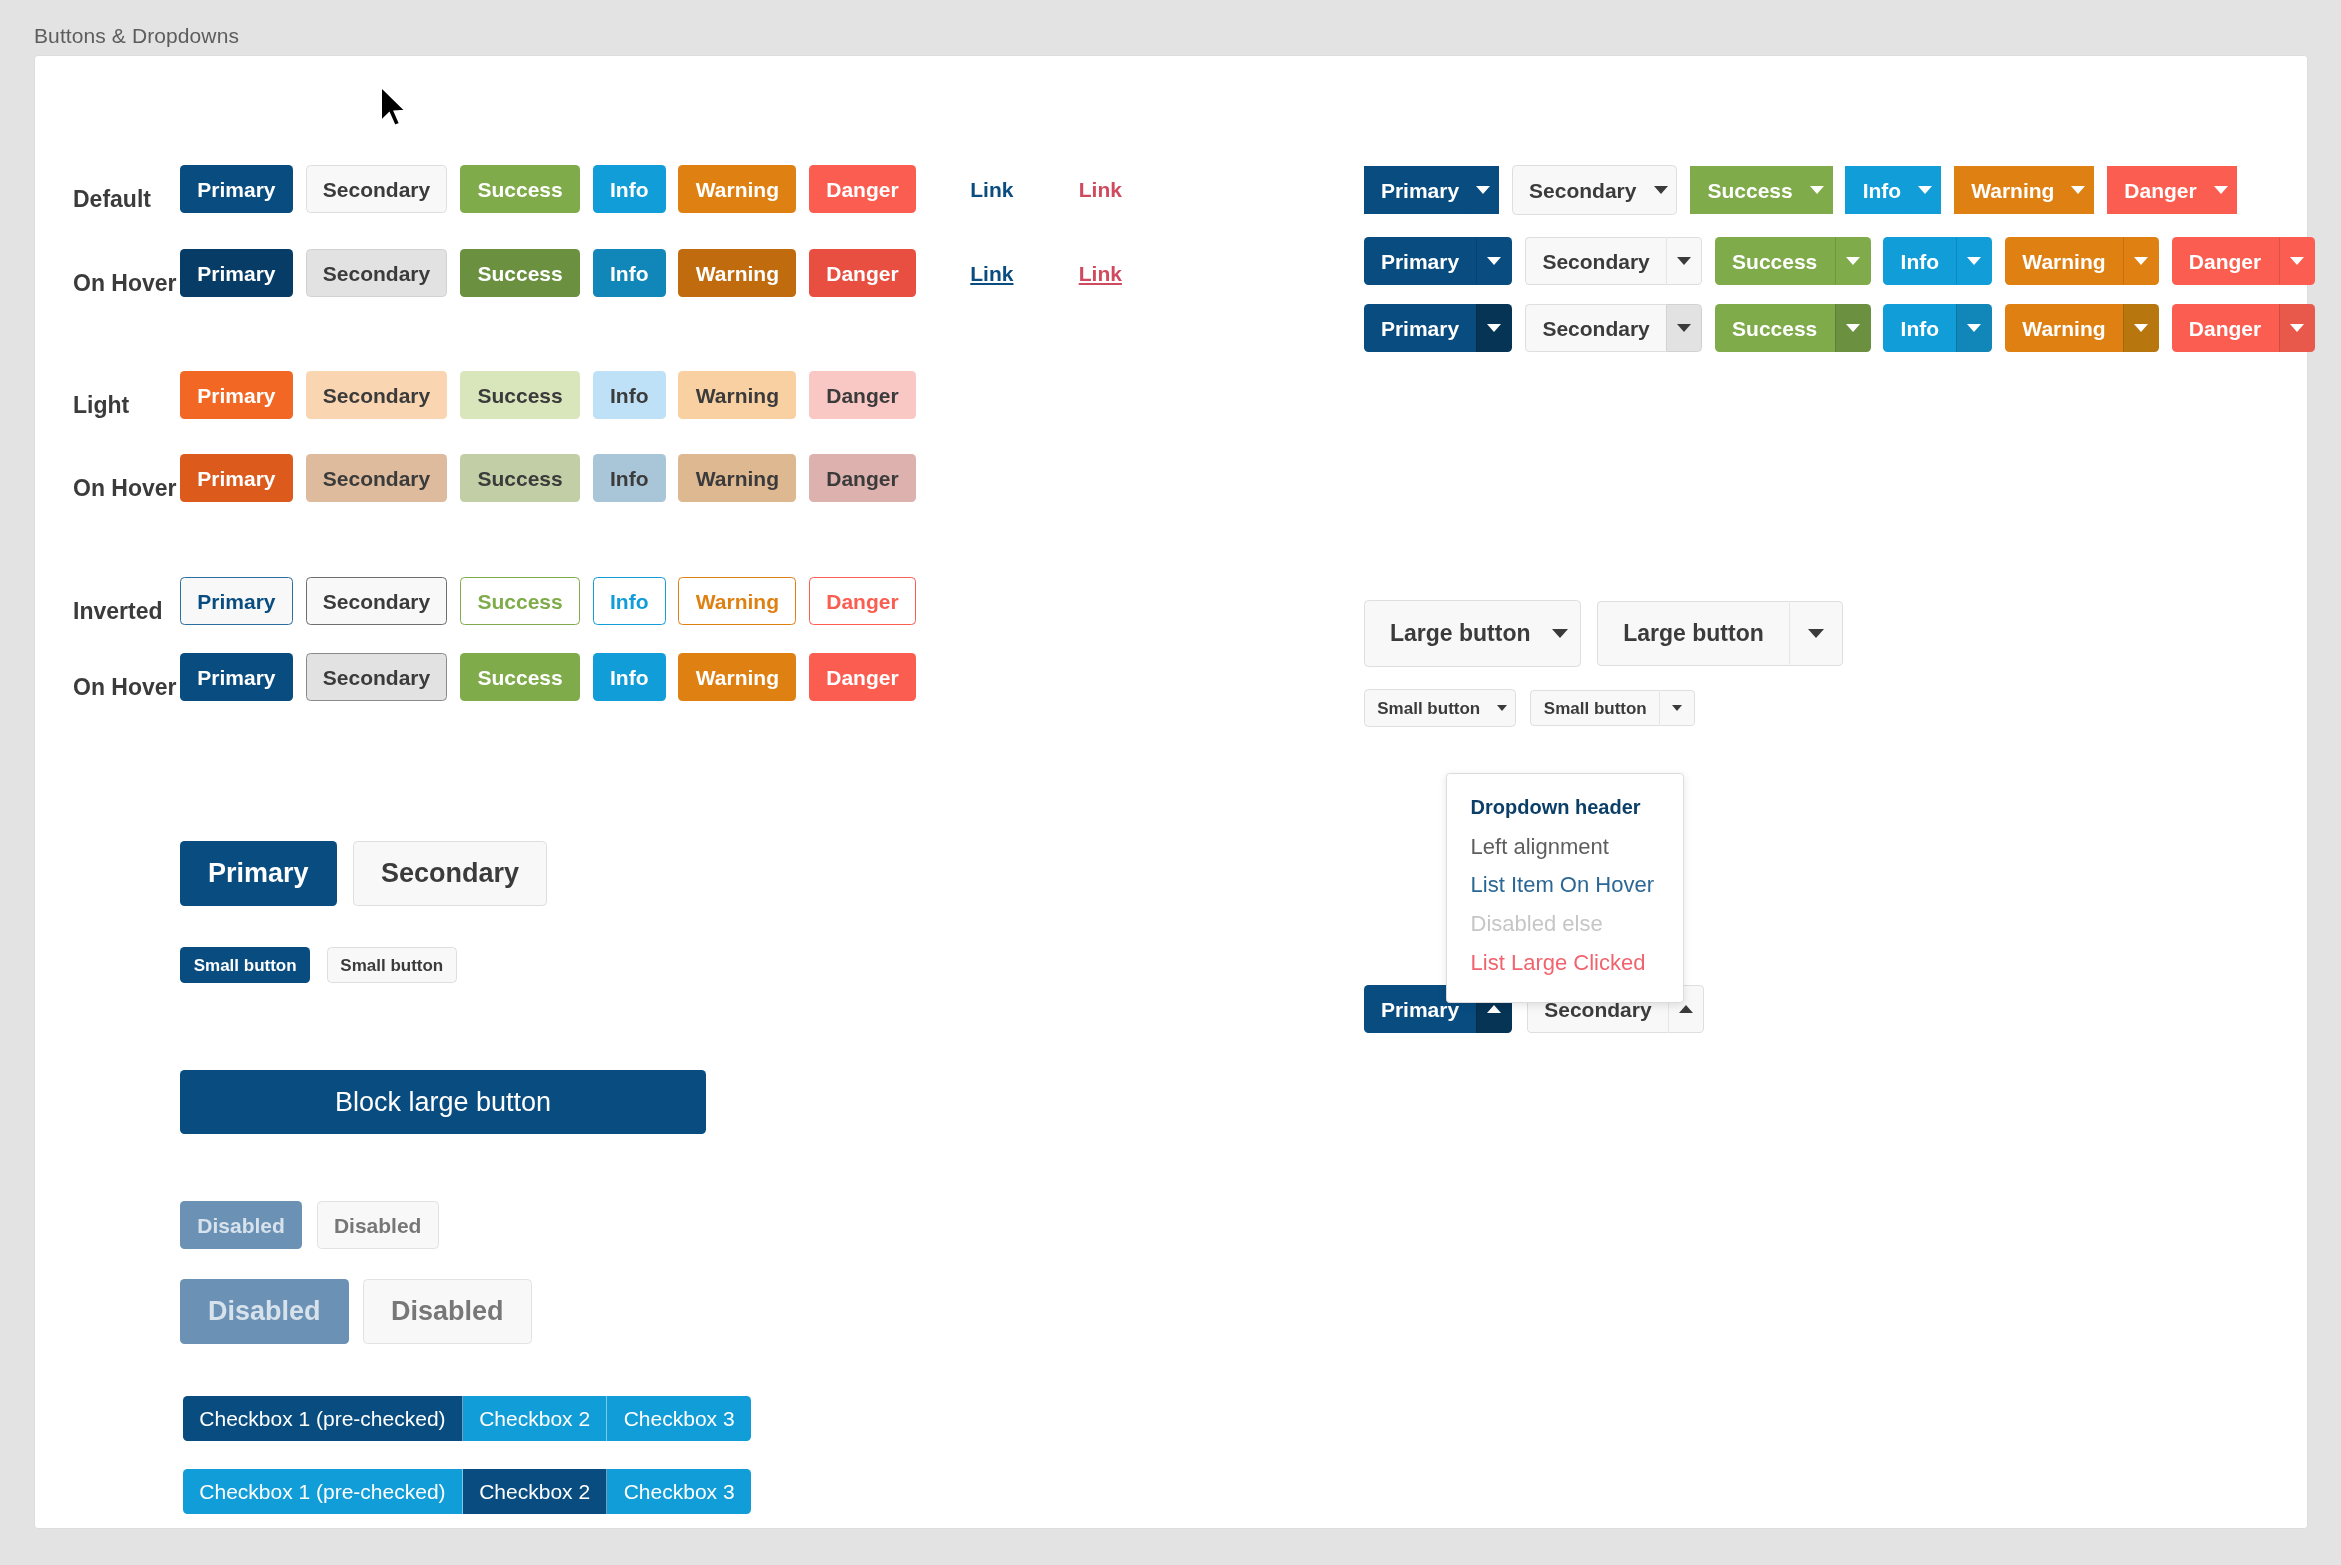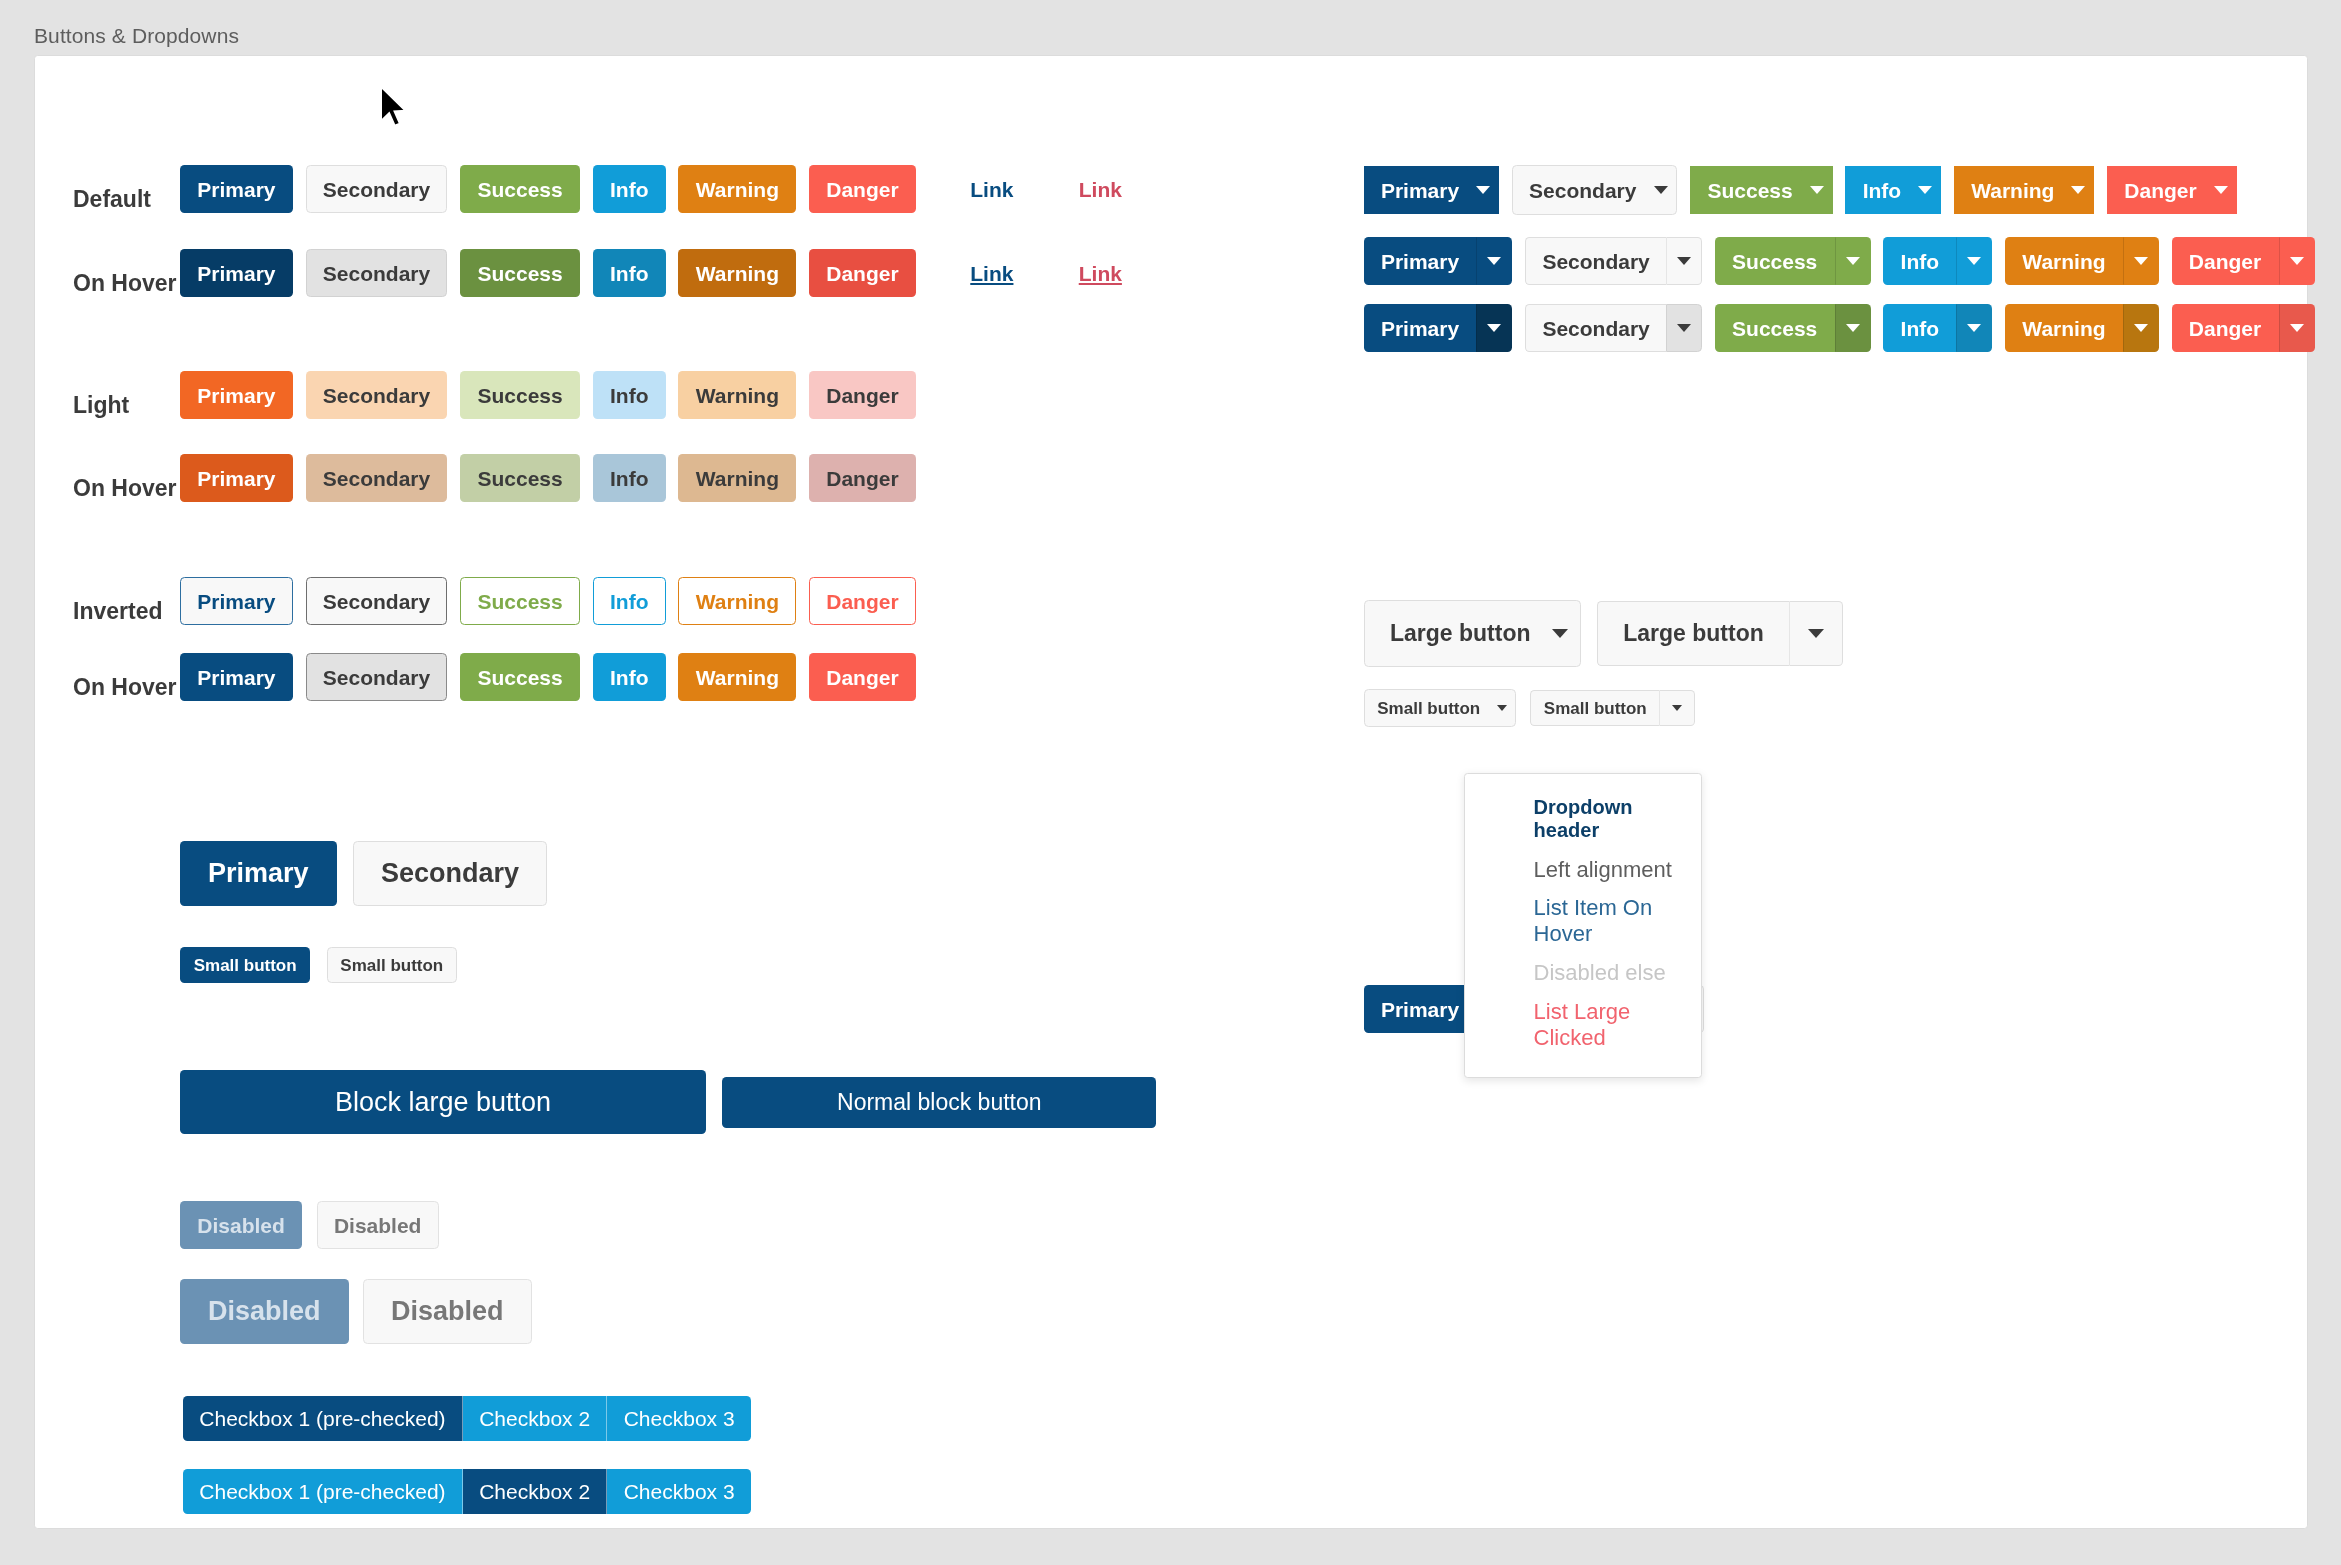--- a/index.html
+++ b/index.html
@@ -242,21 +242,20 @@
       <button class="btn btn-lg v-secondary">Secondary</button>
     </div>
 
     <div class="row" style="left:145px; top:891px; gap:16.3px;">
       <button class="btn btn-sm v-primary">Small button</button>
       <button class="btn btn-sm v-secondary">Small button</button>
     </div>
 
     <div class="row" style="left:145px; top:1014px; gap:0;">
       <button class="btn v-primary" style="width:526px;height:64px;font-size:27px;font-weight:400;">Block large button</button>
-      <button class="btn v-primary" style="width:434px;height:51px;font-size:23px;font-weight:400;margin-left:16.3px;">Normal block button</button>
     </div>
 
     <div class="row" style="left:145px; top:1145px; gap:14.5px;">
       <button class="btn d-primary">Disabled</button>
       <button class="btn d-secondary">Disabled</button>
     </div>
 
     <div class="row" style="left:145px; top:1223px; gap:14.5px;">
       <button class="btn btn-lg d-primary">Disabled</button>
       <button class="btn btn-lg d-secondary">Disabled</button>
@@ -422,21 +421,21 @@
           </span>
       </div>
       <div class="dd dd-sm">
         <span class="main v-secondary" style="border-color:#dedede;border-right:none;">Small button</span>
         <span class="tog v-secondary" style="border-color:#dedede;border-left:0.9px solid #e6e6e6;width:36px;">
             <i class="caret"></i>
           </span>
       </div>
     </div>
 
-    <div class="menu menu2" style="left:114px; top:717px;padding-left:45px;">
+    <div class="menu menu2" style="left:96px; top:717px;">
       <div class="hdr">Dropdown header</div>
       <span class="mi2 m-plain">Left alignment</span>
       <span class="mi2 m-hover">List Item On Hover</span>
       <span class="mi2 m-disabled">Disabled else</span>
       <span class="mi2 m-clicked">List Large Clicked</span>
     </div>
 
     <div class="row" style="left:13.6px; top:929px; gap:14.5px;">
       <div class="dd">
         <span class="main v-primary">Primary</span>

